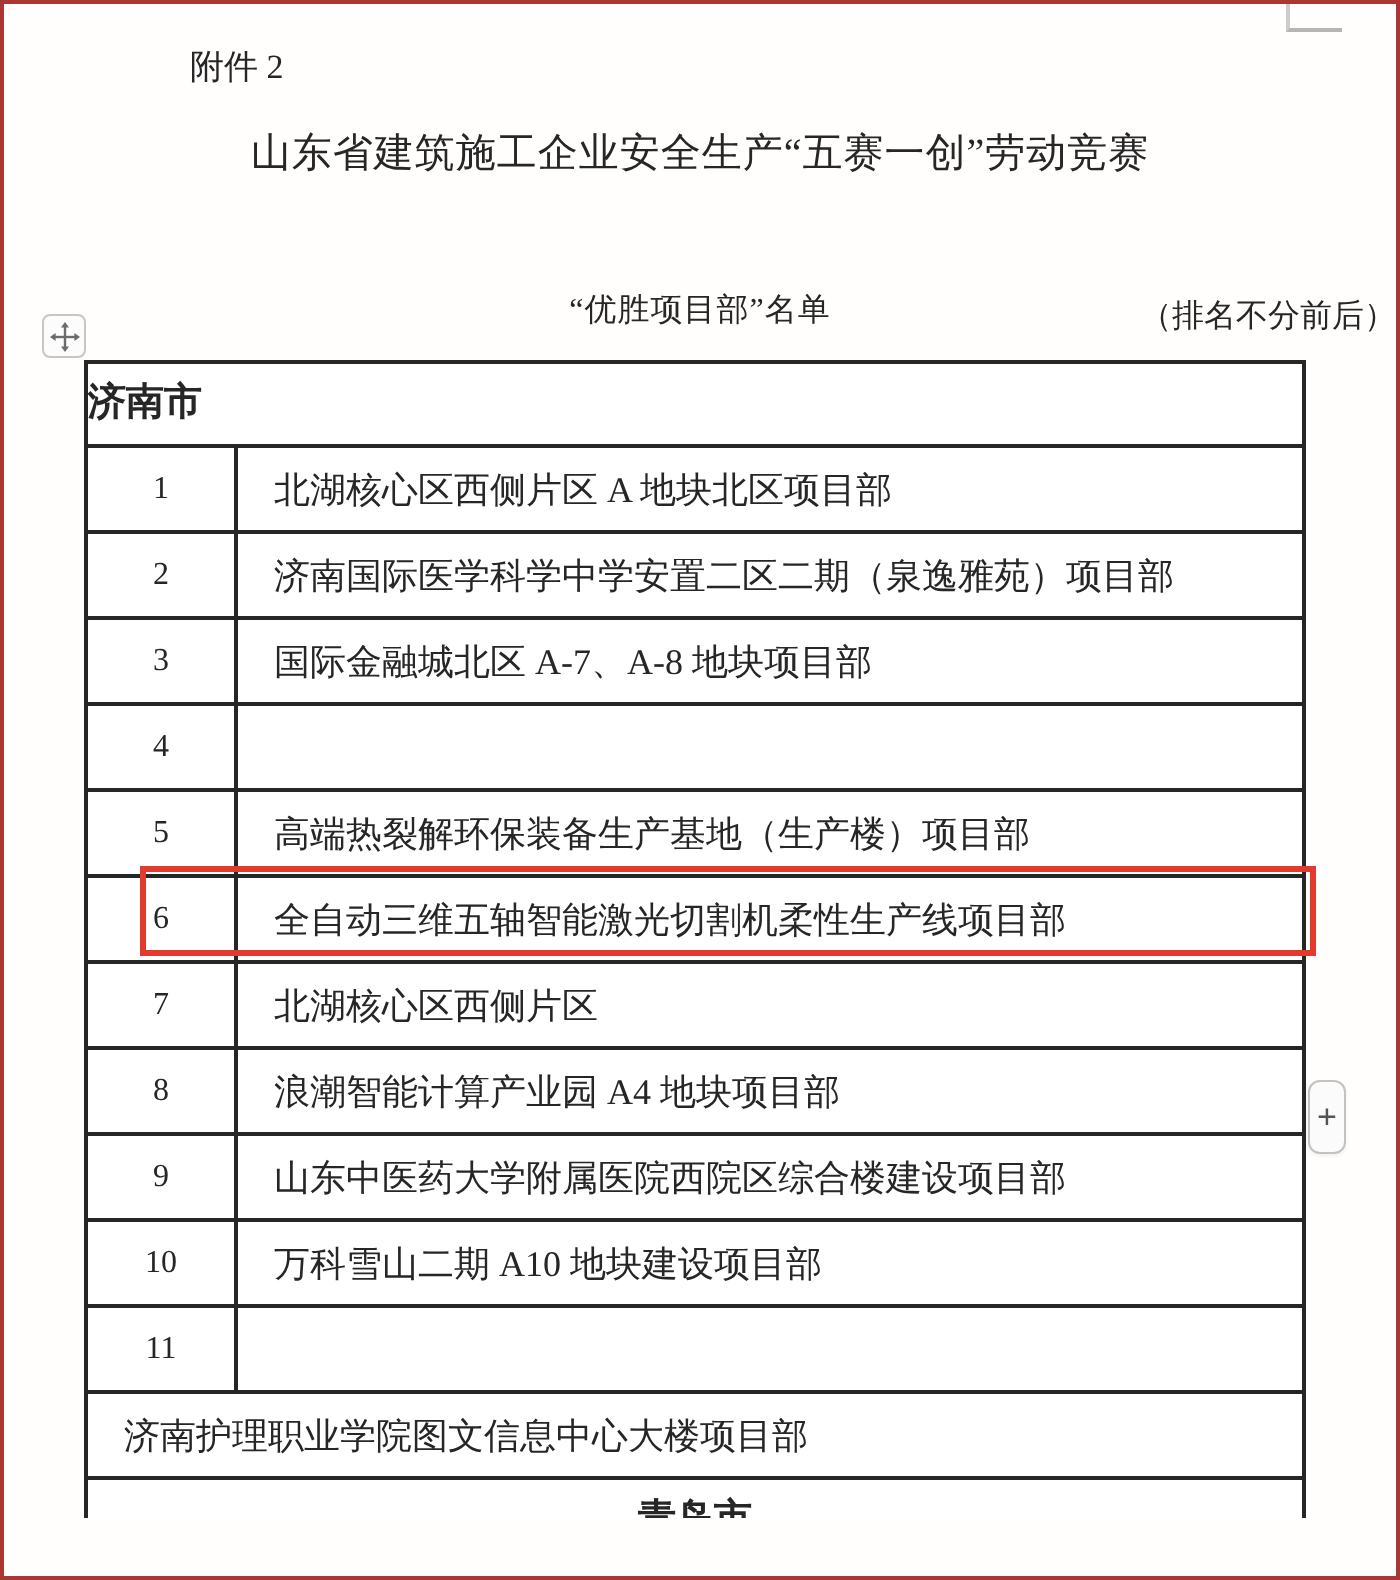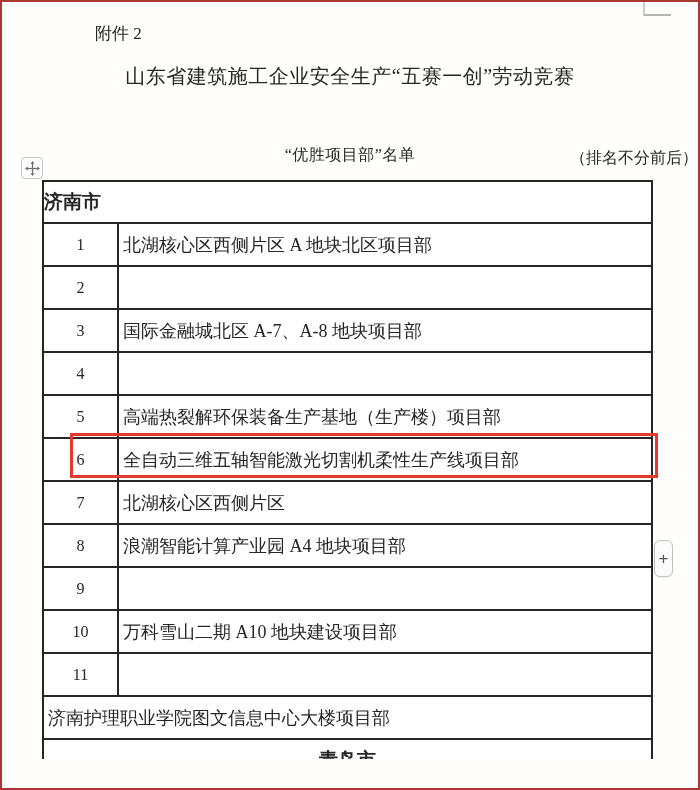--- a/index.html
+++ b/index.html
@@ -37,21 +37,21 @@
   }
   .t-row{
     display:flex;border-top:2px solid var(--c-table-border);min-height:41px;position:relative;
   }
   .cell-no{
     width:75px;box-sizing:border-box;border-right:2px solid var(--c-table-border);
     display:flex;align-items:center;justify-content:center;font-size:16px;flex:0 0 75px;
   }
   .cell-name{
     flex:1;display:flex;align-items:center;font-size:18px;line-height:30px;
-    padding:4px 8px 4px 4px;word-break:break-all;
+    padding:4px 8px 4px 18px;word-break:break-all;
   }
   .hl-box{display:none;}
   .t-row.highlighted .hl-box{
     display:block;position:absolute;left:26px;right:-7px;top:-6px;bottom:2px;
     border:3px solid var(--c-highlight);z-index:5;pointer-events:none;
   }
   .partial-row{
     height:19px;overflow:hidden;border-top:2px solid var(--c-table-border);
     text-align:center;font-weight:bold;font-size:19px;line-height:40px;
   }
@@ -94,20 +94,21 @@
     <div class="city-row">济南市</div>
     <div>
   <div class="t-row">
     <div class="cell-no">1</div>
     <div class="cell-name">北湖核心区西侧片区 A 地块北区项目部</div>
 
   </div>
 
   <div class="t-row">
     <div class="cell-no">2</div>
+    <div class="cell-name">济南国际医学科学中学安置二区二期（泉逸雅苑）项目部</div>
 
   </div>
 
   <div class="t-row">
     <div class="cell-no">3</div>
     <div class="cell-name">国际金融城北区 A-7、A-8 地块项目部</div>
 
   </div>
 
   <div class="t-row">
@@ -134,20 +135,21 @@
   </div>
 
   <div class="t-row">
     <div class="cell-no">8</div>
     <div class="cell-name">浪潮智能计算产业园 A4 地块项目部</div>
 
   </div>
 
   <div class="t-row">
     <div class="cell-no">9</div>
+    <div class="cell-name">山东中医药大学附属医院西院区综合楼建设项目部</div>
 
   </div>
 
   <div class="t-row">
     <div class="cell-no">10</div>
     <div class="cell-name">万科雪山二期 A10 地块建设项目部</div>
 
   </div>
 
   <div class="t-row">

